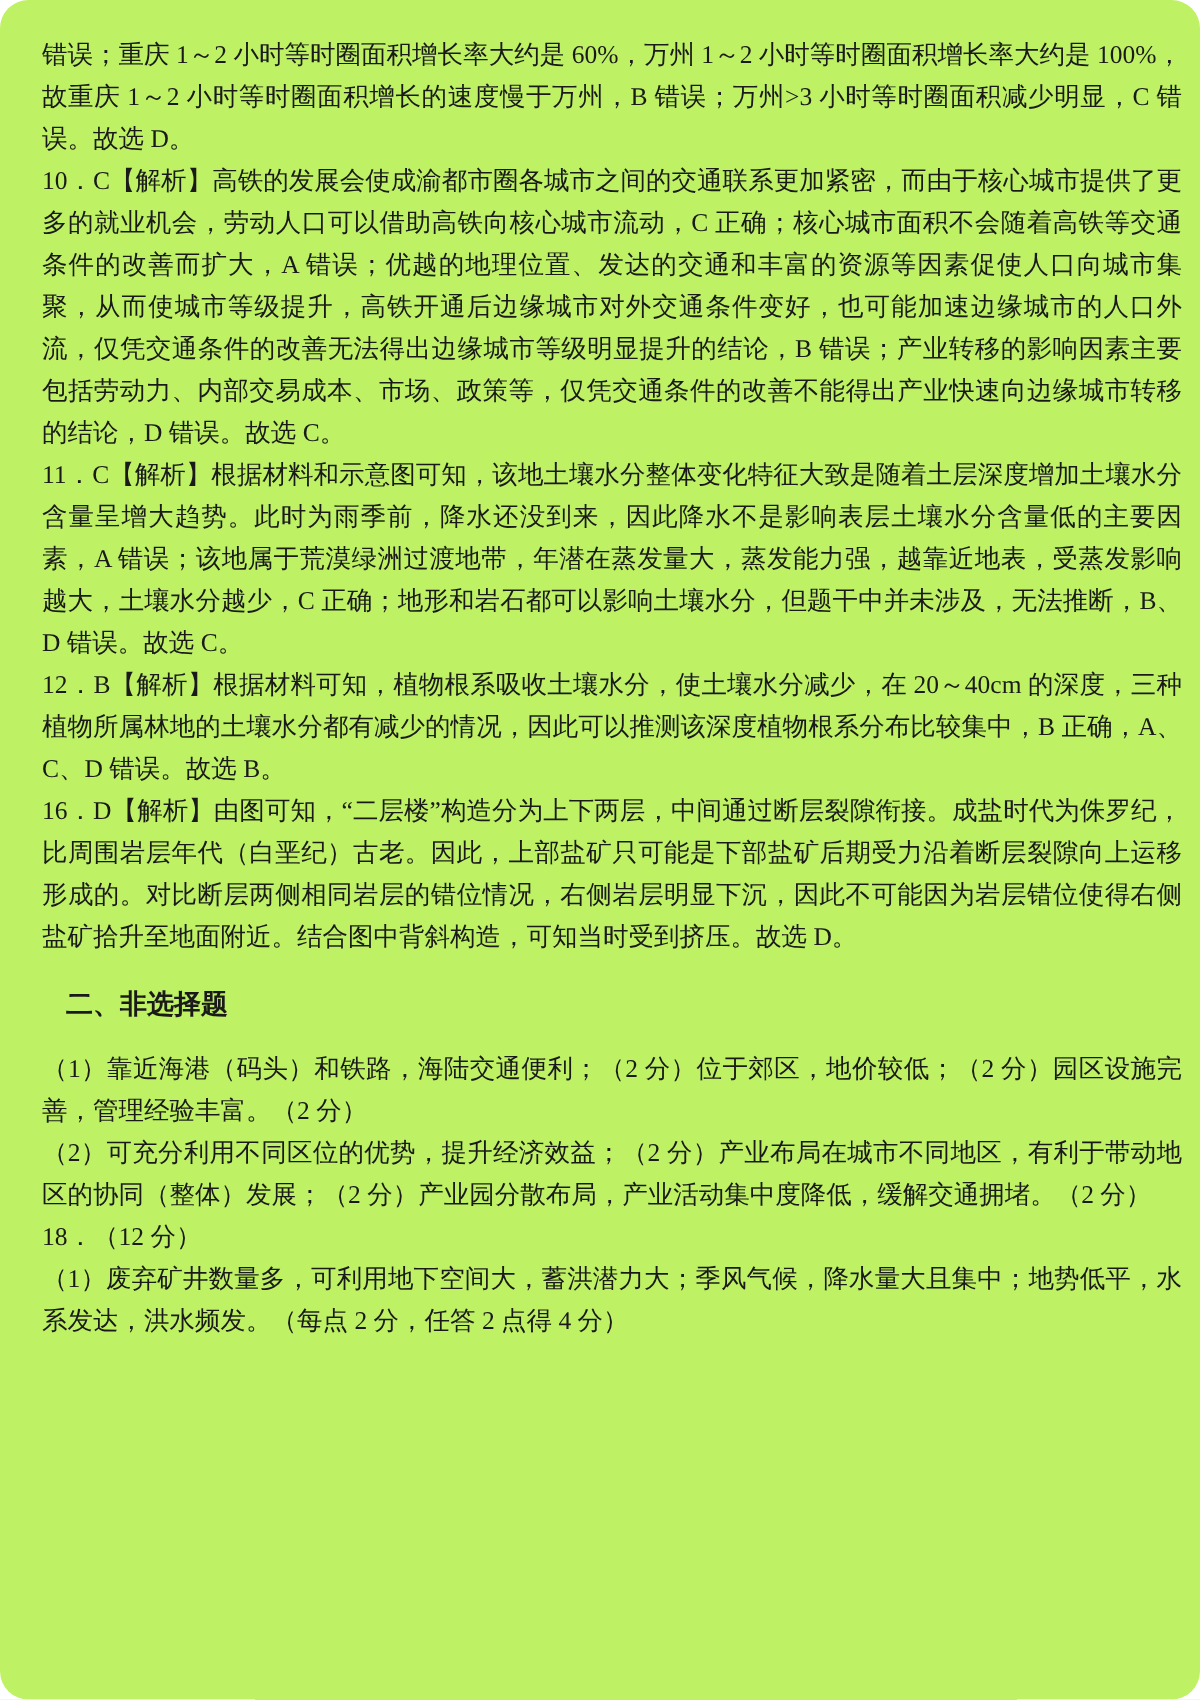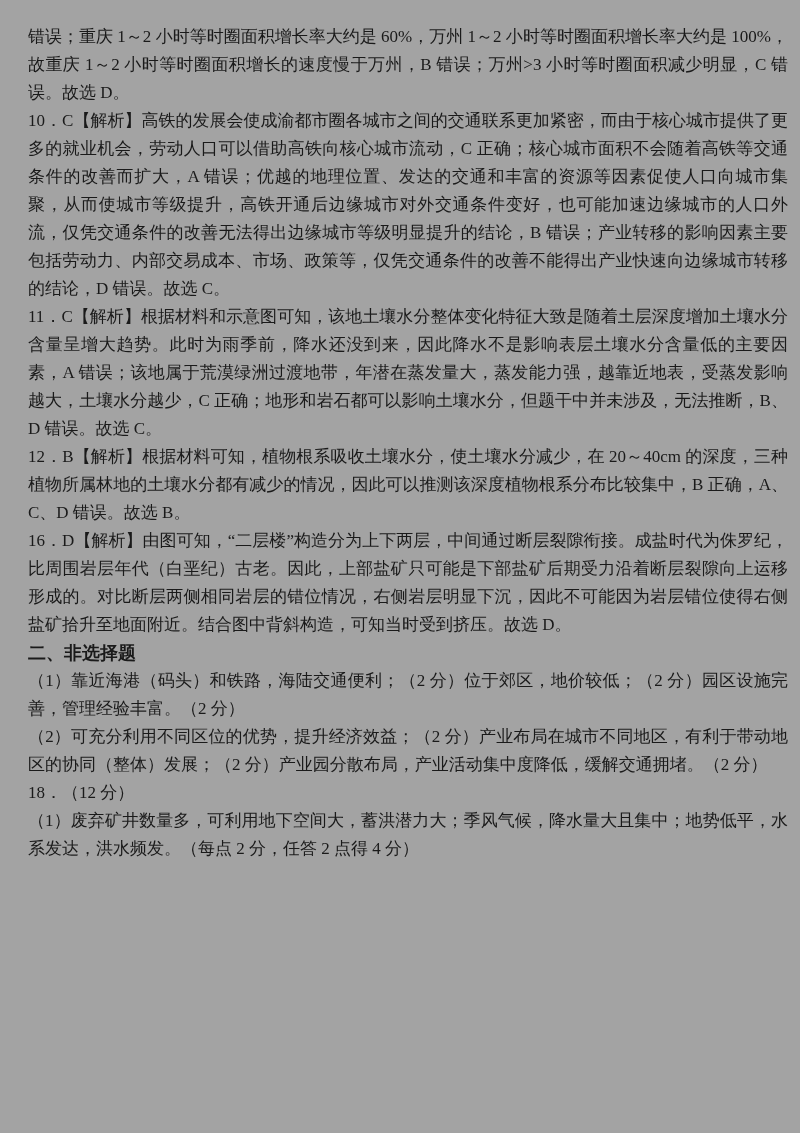--- a/index.html
+++ b/index.html
@@ -5,38 +5,39 @@
   html, body {
     margin: 0;
     padding: 0;
     background: #ffffff;
   }
   .page {
     position: relative;
     width: 800px;
     height: 1133px;
     box-sizing: border-box;
-    background: #a3a3a3;
+    background: #bef264;
     color: #1a1a1a;
     padding: 23px 12px 0 28px;
     overflow: hidden;
     font-family: "Liberation Serif", "DejaVu Serif", serif;
     font-size: 17px;
     line-height: 28px;
+    border-radius: 19px;
   }
   .page p {
     margin: 0;
     padding: 0;
     text-align: justify;
     text-justify: inter-character;
     text-justify: inter-ideograph;
     word-break: break-all;
   }
   .page h2.section-heading {
-    margin: 0;
+    margin: 16px;
     padding: 0;
     font-size: 18px;
     font-weight: bold;
     line-height: 28px;
     text-align: left;
   }
 </style>
 </head>
 <body>
 

